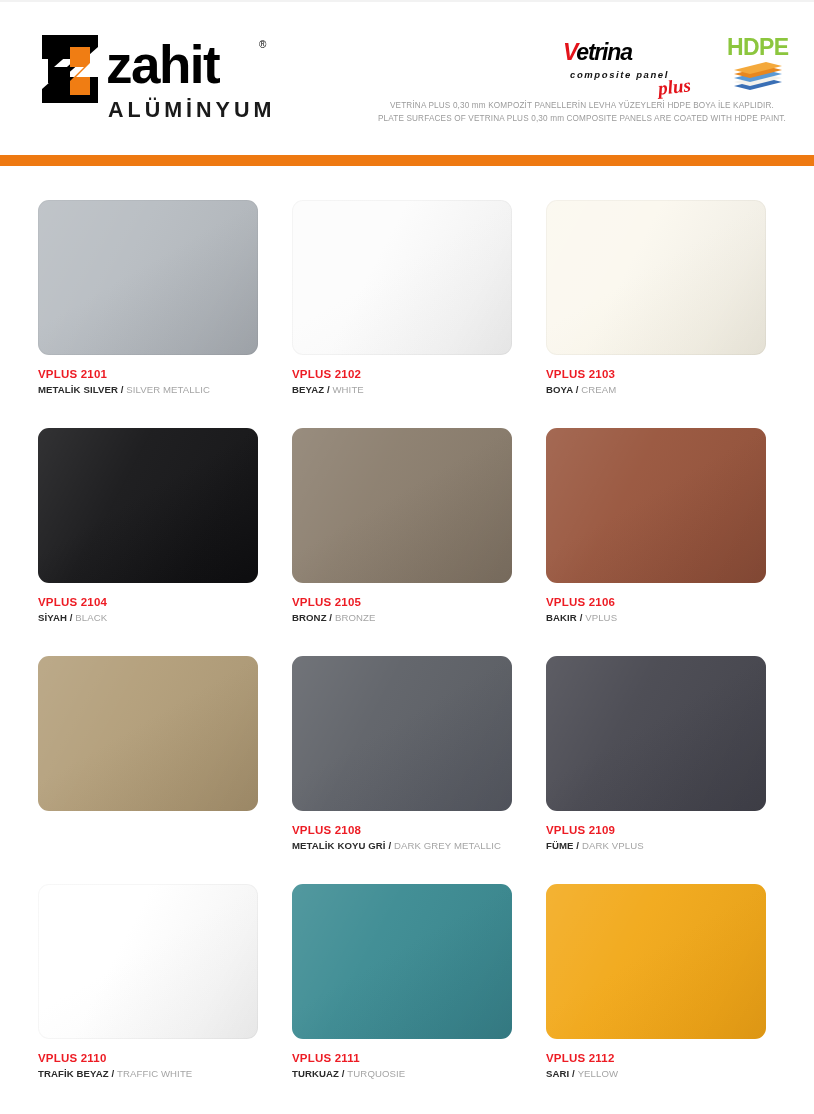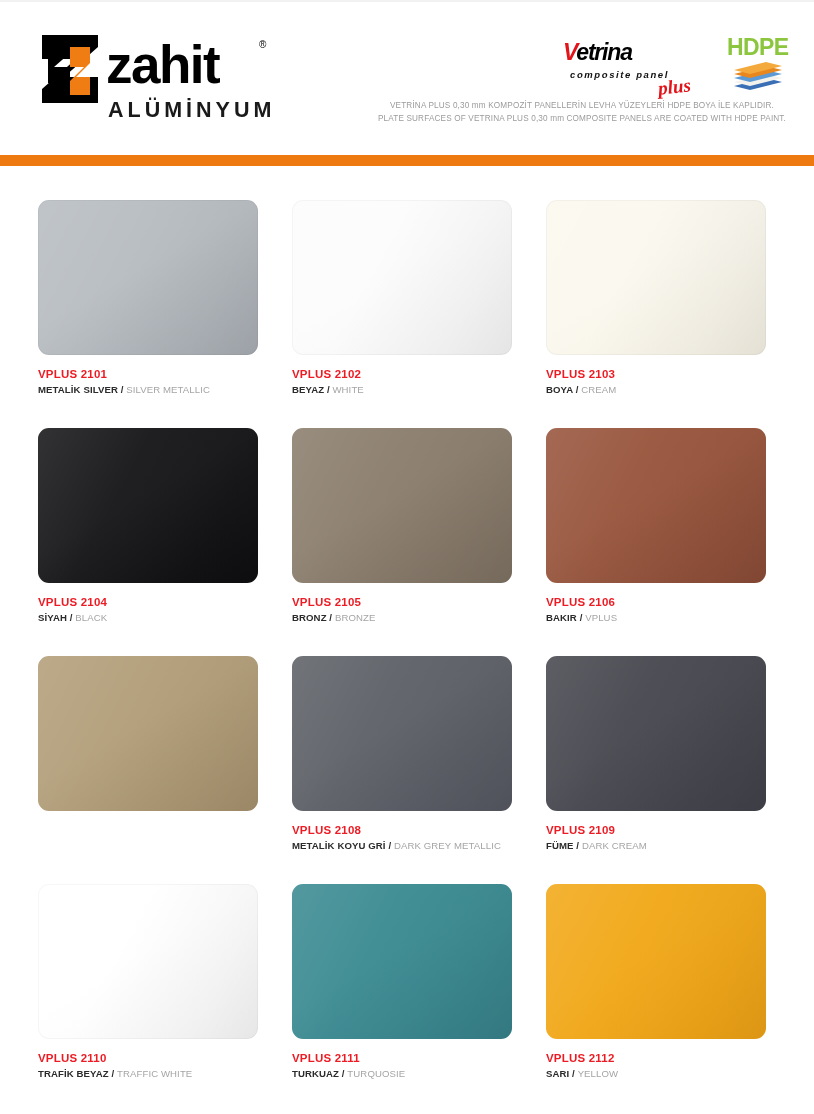--- a/index.html
+++ b/index.html
@@ -343,21 +343,21 @@
         <div class="swatch" style="background: linear-gradient(150deg, rgb(97, 100, 106) 0%, rgb(97, 100, 106) 45%, rgb(85, 88, 97) 100%);"></div>
         <div class="caption">
           <div class="code">VPLUS 2108</div>
           <div class="names"><span class="name-tr">METALİK KOYU GRİ</span><span class="name-sep"> / </span><span class="name-en">DARK GREY METALLIC</span></div>
         </div>
       </div>
       <div class="cell">
         <div class="swatch" style="background: linear-gradient(150deg, rgb(75, 75, 83) 0%, rgb(75, 75, 83) 45%, rgb(65, 65, 74) 100%);"></div>
         <div class="caption">
           <div class="code">VPLUS 2109</div>
-          <div class="names"><span class="name-tr">FÜME</span><span class="name-sep"> / </span><span class="name-en">DARK CREAM</span></div>
+          <div class="names"><span class="name-tr">FÜME</span><span class="name-sep"> / </span><span class="name-en">DARK VPLUS</span></div>
         </div>
       </div>
       <div class="cell">
         <div class="swatch light-edge" style="background: linear-gradient(150deg, rgb(255, 255, 255) 0%, rgb(255, 255, 255) 45%, rgb(248, 248, 248) 100%);"></div>
         <div class="caption">
           <div class="code">VPLUS 2110</div>
           <div class="names"><span class="name-tr">TRAFİK BEYAZ</span><span class="name-sep"> / </span><span class="name-en">TRAFFIC WHITE</span></div>
         </div>
       </div>
       <div class="cell">

